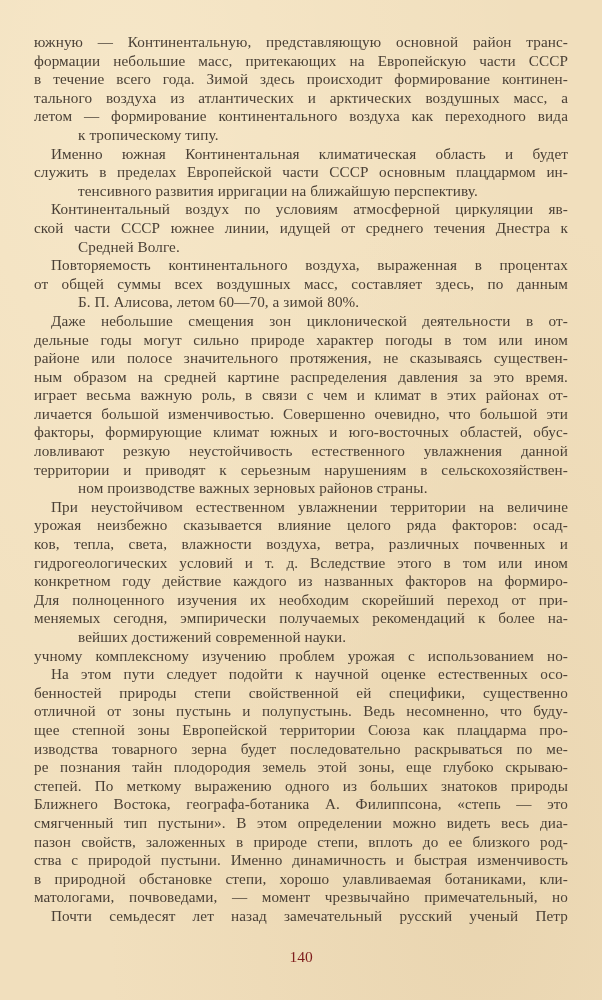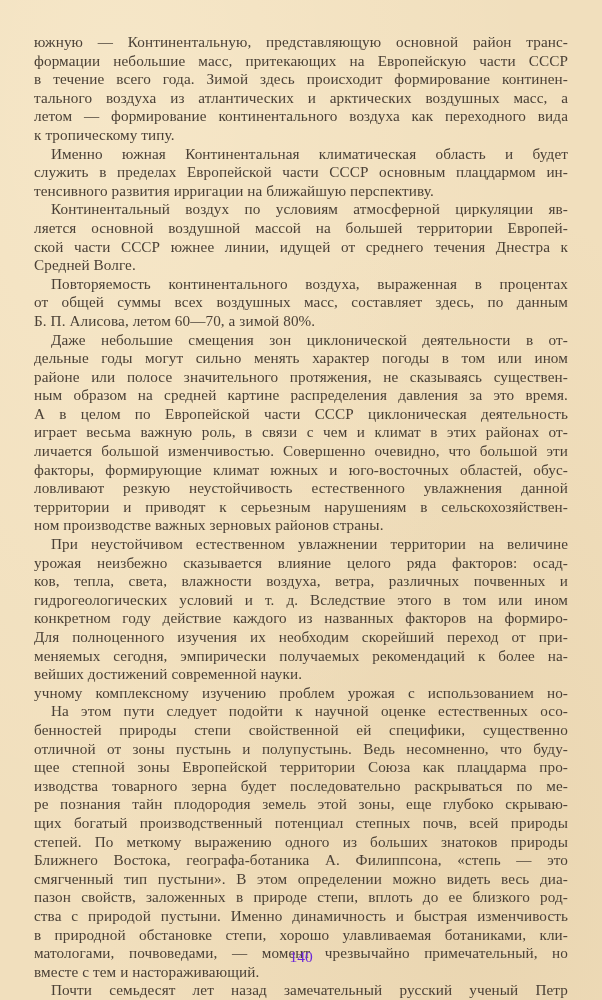--- a/index.html
+++ b/index.html
@@ -33,32 +33,33 @@
     height: 18.6px;
     line-height: 18.6px;
     font-size: 15.2px;
     white-space: nowrap;
     text-align: justify;
     text-align-last: justify;
     letter-spacing: 0.1px;
   }
   .line.last {
     text-align-last: left;
+    margin-left: 44px;
   }
   .line.indent {
     padding-left: 17px;
   }
   .page-number {
     position: absolute;
     top: 948px;
     left: 0;
     width: 602px;
     text-align: center;
     font-size: 15.5px;
-    color: #6d28d9;
+    color: #7f1d1d;
   }
 </style>
 </head>
 <body>
 
 <div class="page" id="page">
     <div class="para">
       <span class="line">южную — Континентальную, представляющую основной район транс-</span>
       <span class="line">формации небольшие масс, притекающих на Европейскую части СССР</span>
       <span class="line">в течение всего года. Зимой здесь происходит формирование континен-</span>
@@ -66,35 +67,33 @@
       <span class="line">летом — формирование континентального воздуха как переходного вида</span>
       <span class="line last">к тропическому типу.</span>
     </div>
     <div class="para">
       <span class="line indent">Именно южная Континентальная климатическая область и будет</span>
       <span class="line">служить в пределах Европейской части СССР основным плацдармом ин-</span>
       <span class="line last">тенсивного развития ирригации на ближайшую перспективу.</span>
     </div>
     <div class="para">
       <span class="line indent">Континентальный воздух по условиям атмосферной циркуляции яв-</span>
-      <span class="line">ляется основной воздушной массой на большей территории Европей-</span>
       <span class="line">ской части СССР южнее линии, идущей от среднего течения Днестра к</span>
       <span class="line last">Средней Волге.</span>
     </div>
     <div class="para">
       <span class="line indent">Повторяемость континентального воздуха, выраженная в процентах</span>
       <span class="line">от общей суммы всех воздушных масс, составляет здесь, по данным</span>
       <span class="line last">Б. П. Алисова, летом 60—70, а зимой 80%.</span>
     </div>
     <div class="para">
       <span class="line indent">Даже небольшие смещения зон циклонической деятельности в от-</span>
-      <span class="line">дельные годы могут сильно менять характер погоды в том или ином</span>
+      <span class="line">дельные годы могут сильно природе характер погоды в том или ином</span>
       <span class="line">районе или полосе значительного протяжения, не сказываясь существен-</span>
       <span class="line">ным образом на средней картине распределения давления за это время.</span>
-      <span class="line">А в целом по Европейской части СССР циклоническая деятельность</span>
       <span class="line">играет весьма важную роль, в связи с чем и климат в этих районах от-</span>
       <span class="line">личается большой изменчивостью. Совершенно очевидно, что большой эти</span>
       <span class="line">факторы, формирующие климат южных и юго-восточных областей, обус-</span>
       <span class="line">ловливают резкую неустойчивость естественного увлажнения данной</span>
       <span class="line">территории и приводят к серьезным нарушениям в сельскохозяйствен-</span>
       <span class="line last">ном производстве важных зерновых районов страны.</span>
     </div>
     <div class="para">
       <span class="line indent">При неустойчивом естественном увлажнении территории на величине</span>
       <span class="line">урожая неизбежно сказывается влияние целого ряда факторов: осад-</span>
@@ -106,28 +105,26 @@
       <span class="line last">вейших достижений современной науки.</span>
       <span class="line">учному комплексному изучению проблем урожая с использованием но-</span>
     </div>
     <div class="para">
       <span class="line indent">На этом пути следует подойти к научной оценке естественных осо-</span>
       <span class="line">бенностей природы степи свойственной ей специфики, существенно</span>
       <span class="line">отличной от зоны пустынь и полупустынь. Ведь несомненно, что буду-</span>
       <span class="line">щее степной зоны Европейской территории Союза как плацдарма про-</span>
       <span class="line">изводства товарного зерна будет последовательно раскрываться по ме-</span>
       <span class="line">ре познания тайн плодородия земель этой зоны, еще глубоко скрываю-</span>
-      <span class="line">щих богатый производственный потенциал степных почв, всей природы</span>
       <span class="line">степей. По меткому выражению одного из больших знатоков природы</span>
       <span class="line">Ближнего Востока, географа-ботаника А. Филиппсона, «степь — это</span>
       <span class="line">смягченный тип пустыни». В этом определении можно видеть весь диа-</span>
       <span class="line">пазон свойств, заложенных в природе степи, вплоть до ее близкого род-</span>
       <span class="line">ства с природой пустыни. Именно динамичность и быстрая изменчивость</span>
       <span class="line">в природной обстановке степи, хорошо улавливаемая ботаниками, кли-</span>
       <span class="line">матологами, почвоведами, — момент чрезвычайно примечательный, но</span>
-      <span class="line last">вместе с тем и настораживающий.</span>
     </div>
     <div class="para">
       <span class="line indent">Почти семьдесят лет назад замечательный русский ученый Петр</span>
     </div>
   </div>
 
 <div class="page-number">140</div>
 
 </body></html>

